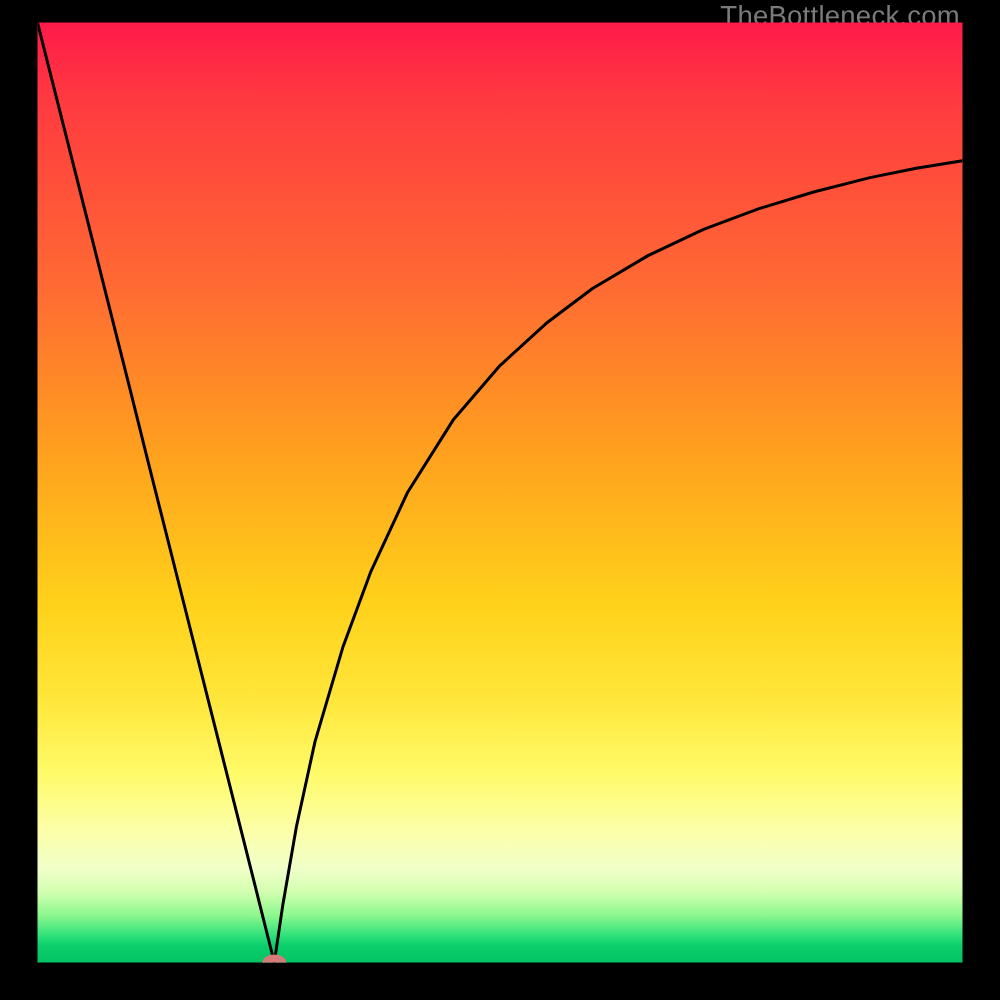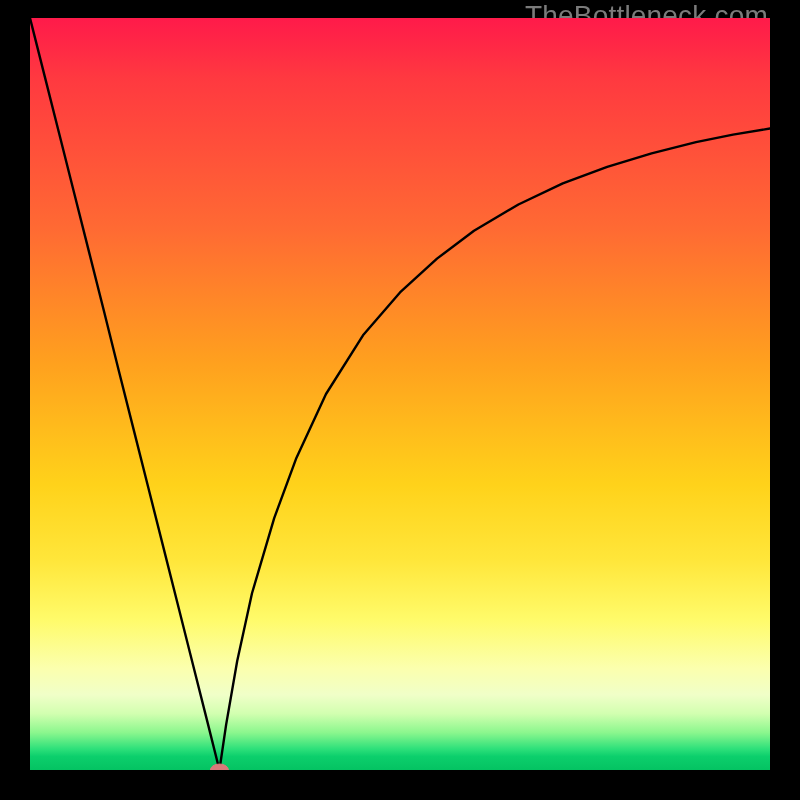--- a/index.html
+++ b/index.html
@@ -47,21 +47,21 @@
     left: 0;
     top: 0;
     width: 740px;
     height: 752px;
   }
   .watermark {
     position: absolute;
     top: 0px;
     right: 32px;
     color: #7b7b7b;
-    font-size: 28px;
+    font-size: 22px;
     font-weight: 400;
     letter-spacing: 0.2px;
     user-select: none;
   }
   .curve {
     fill: none;
     stroke: #000;
     stroke-width: 2.4;
     stroke-linejoin: round;
     stroke-linecap: round;

